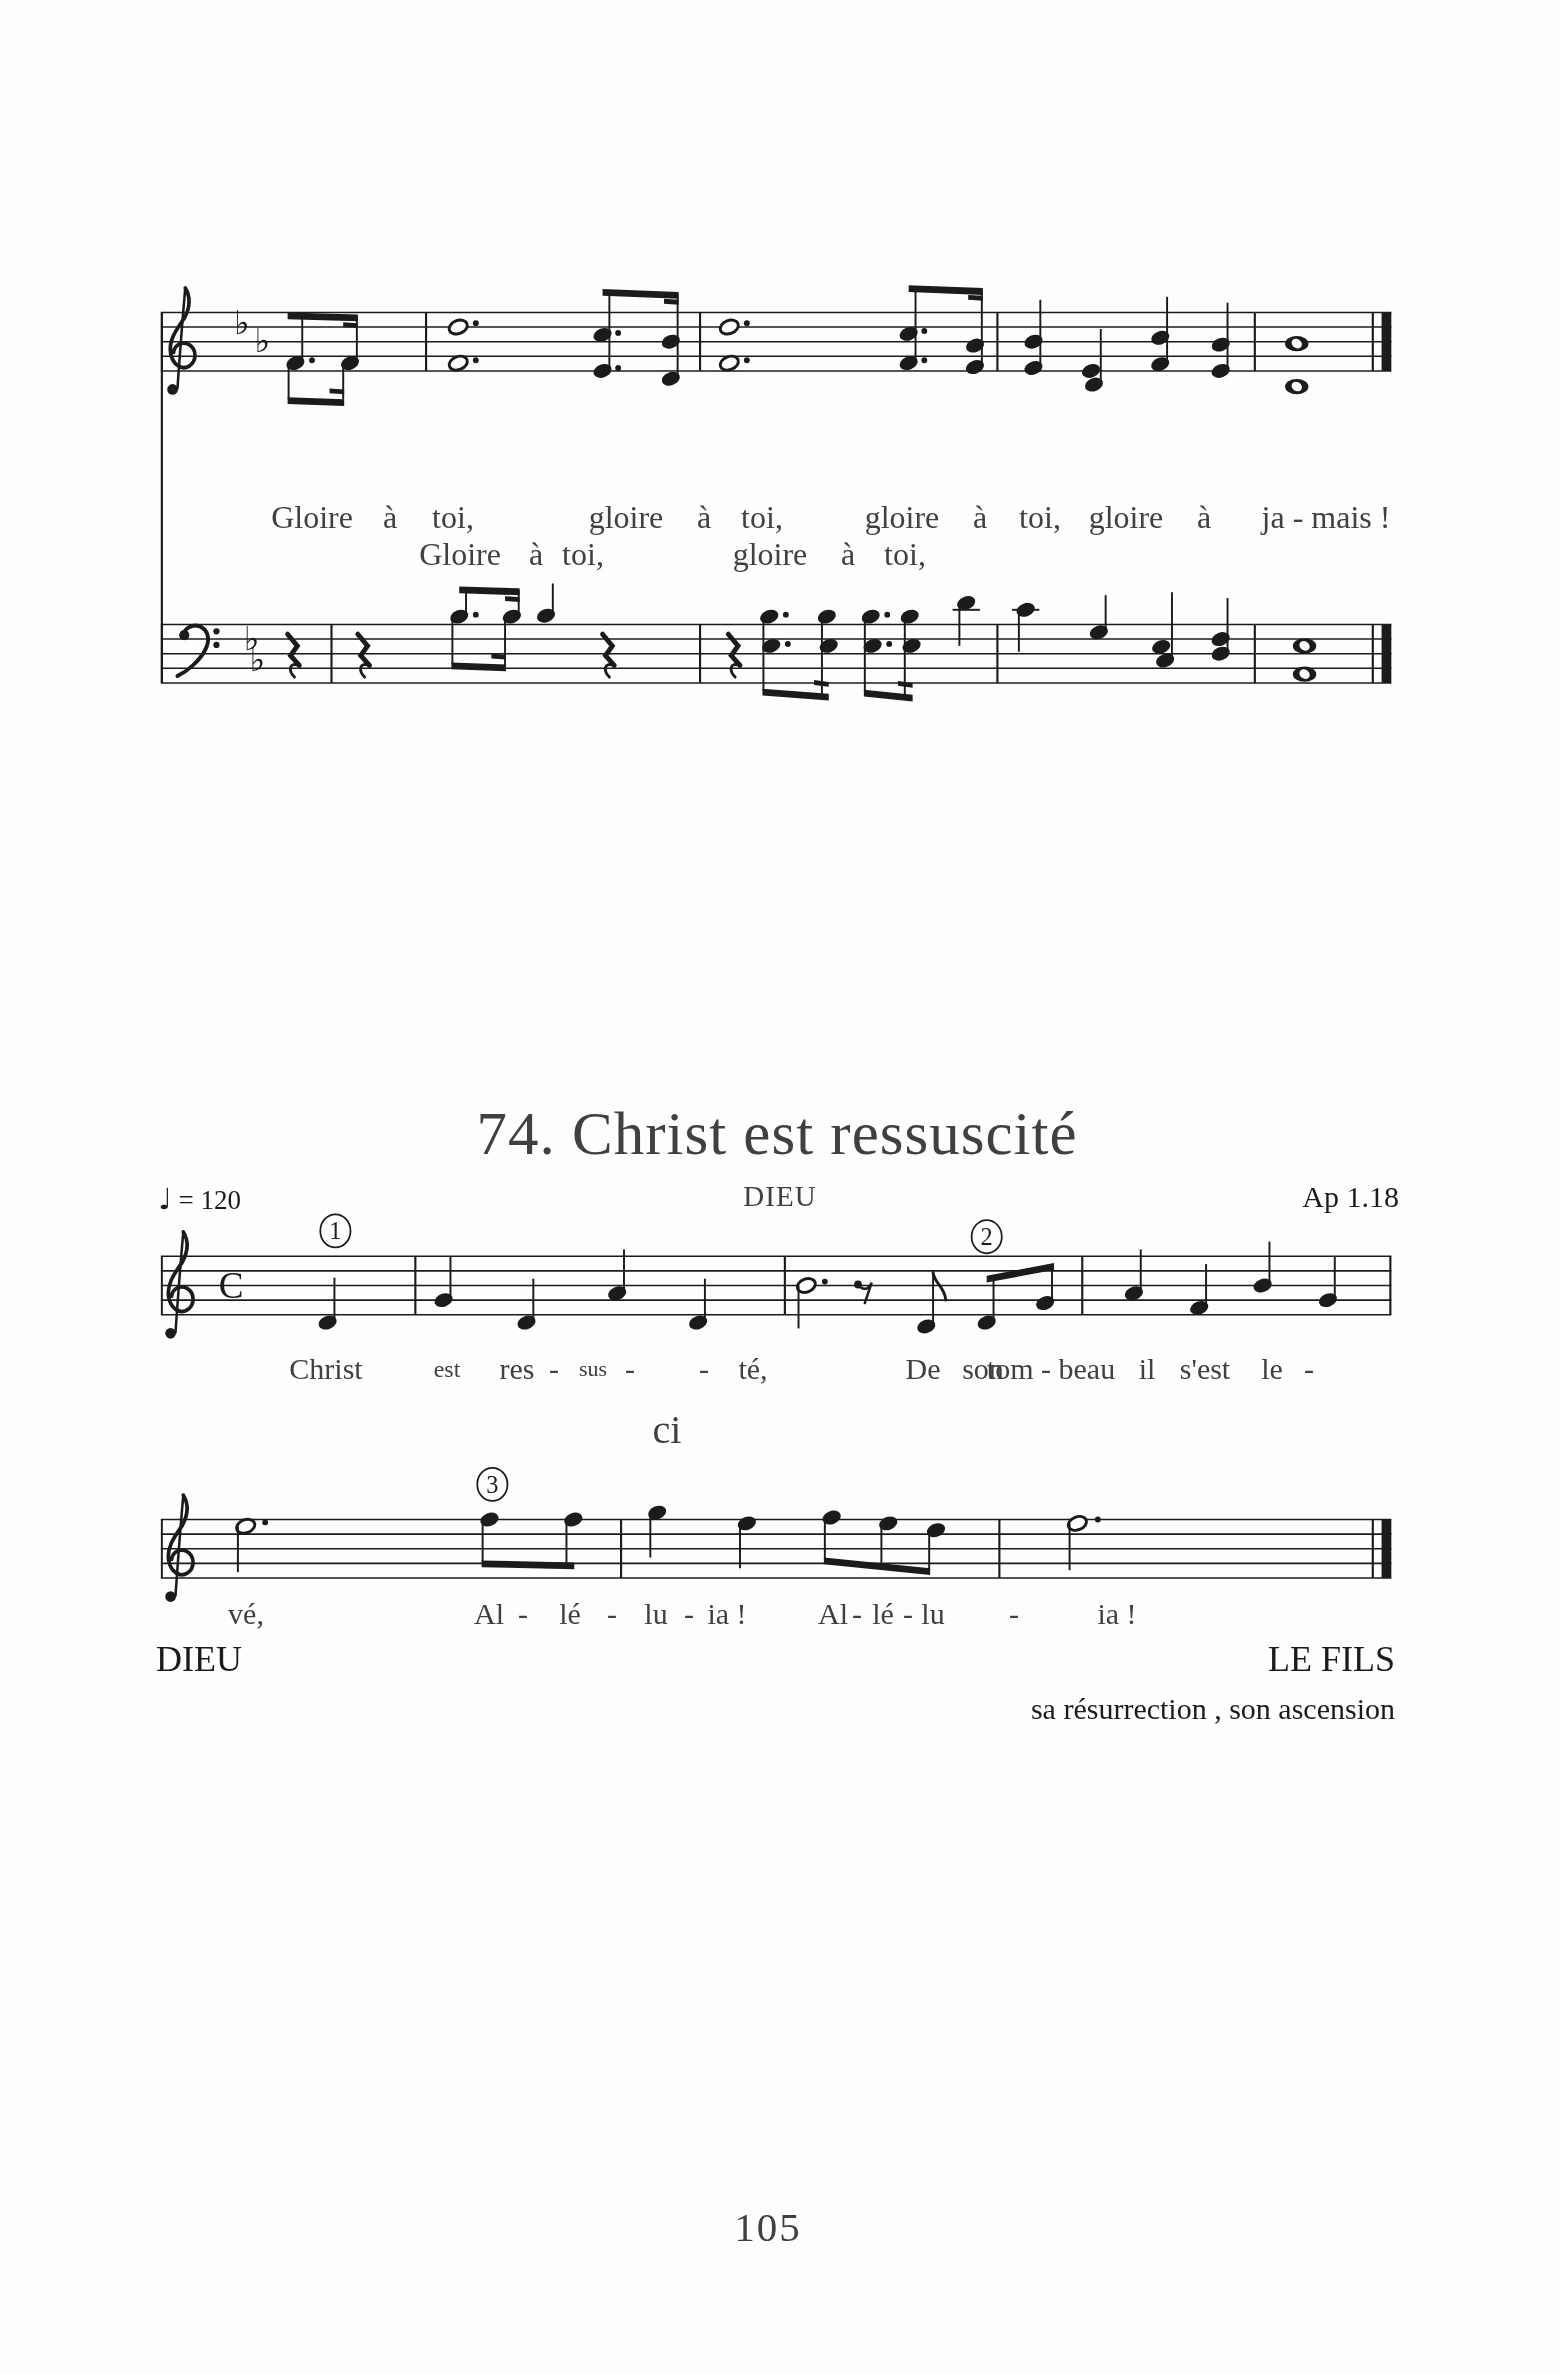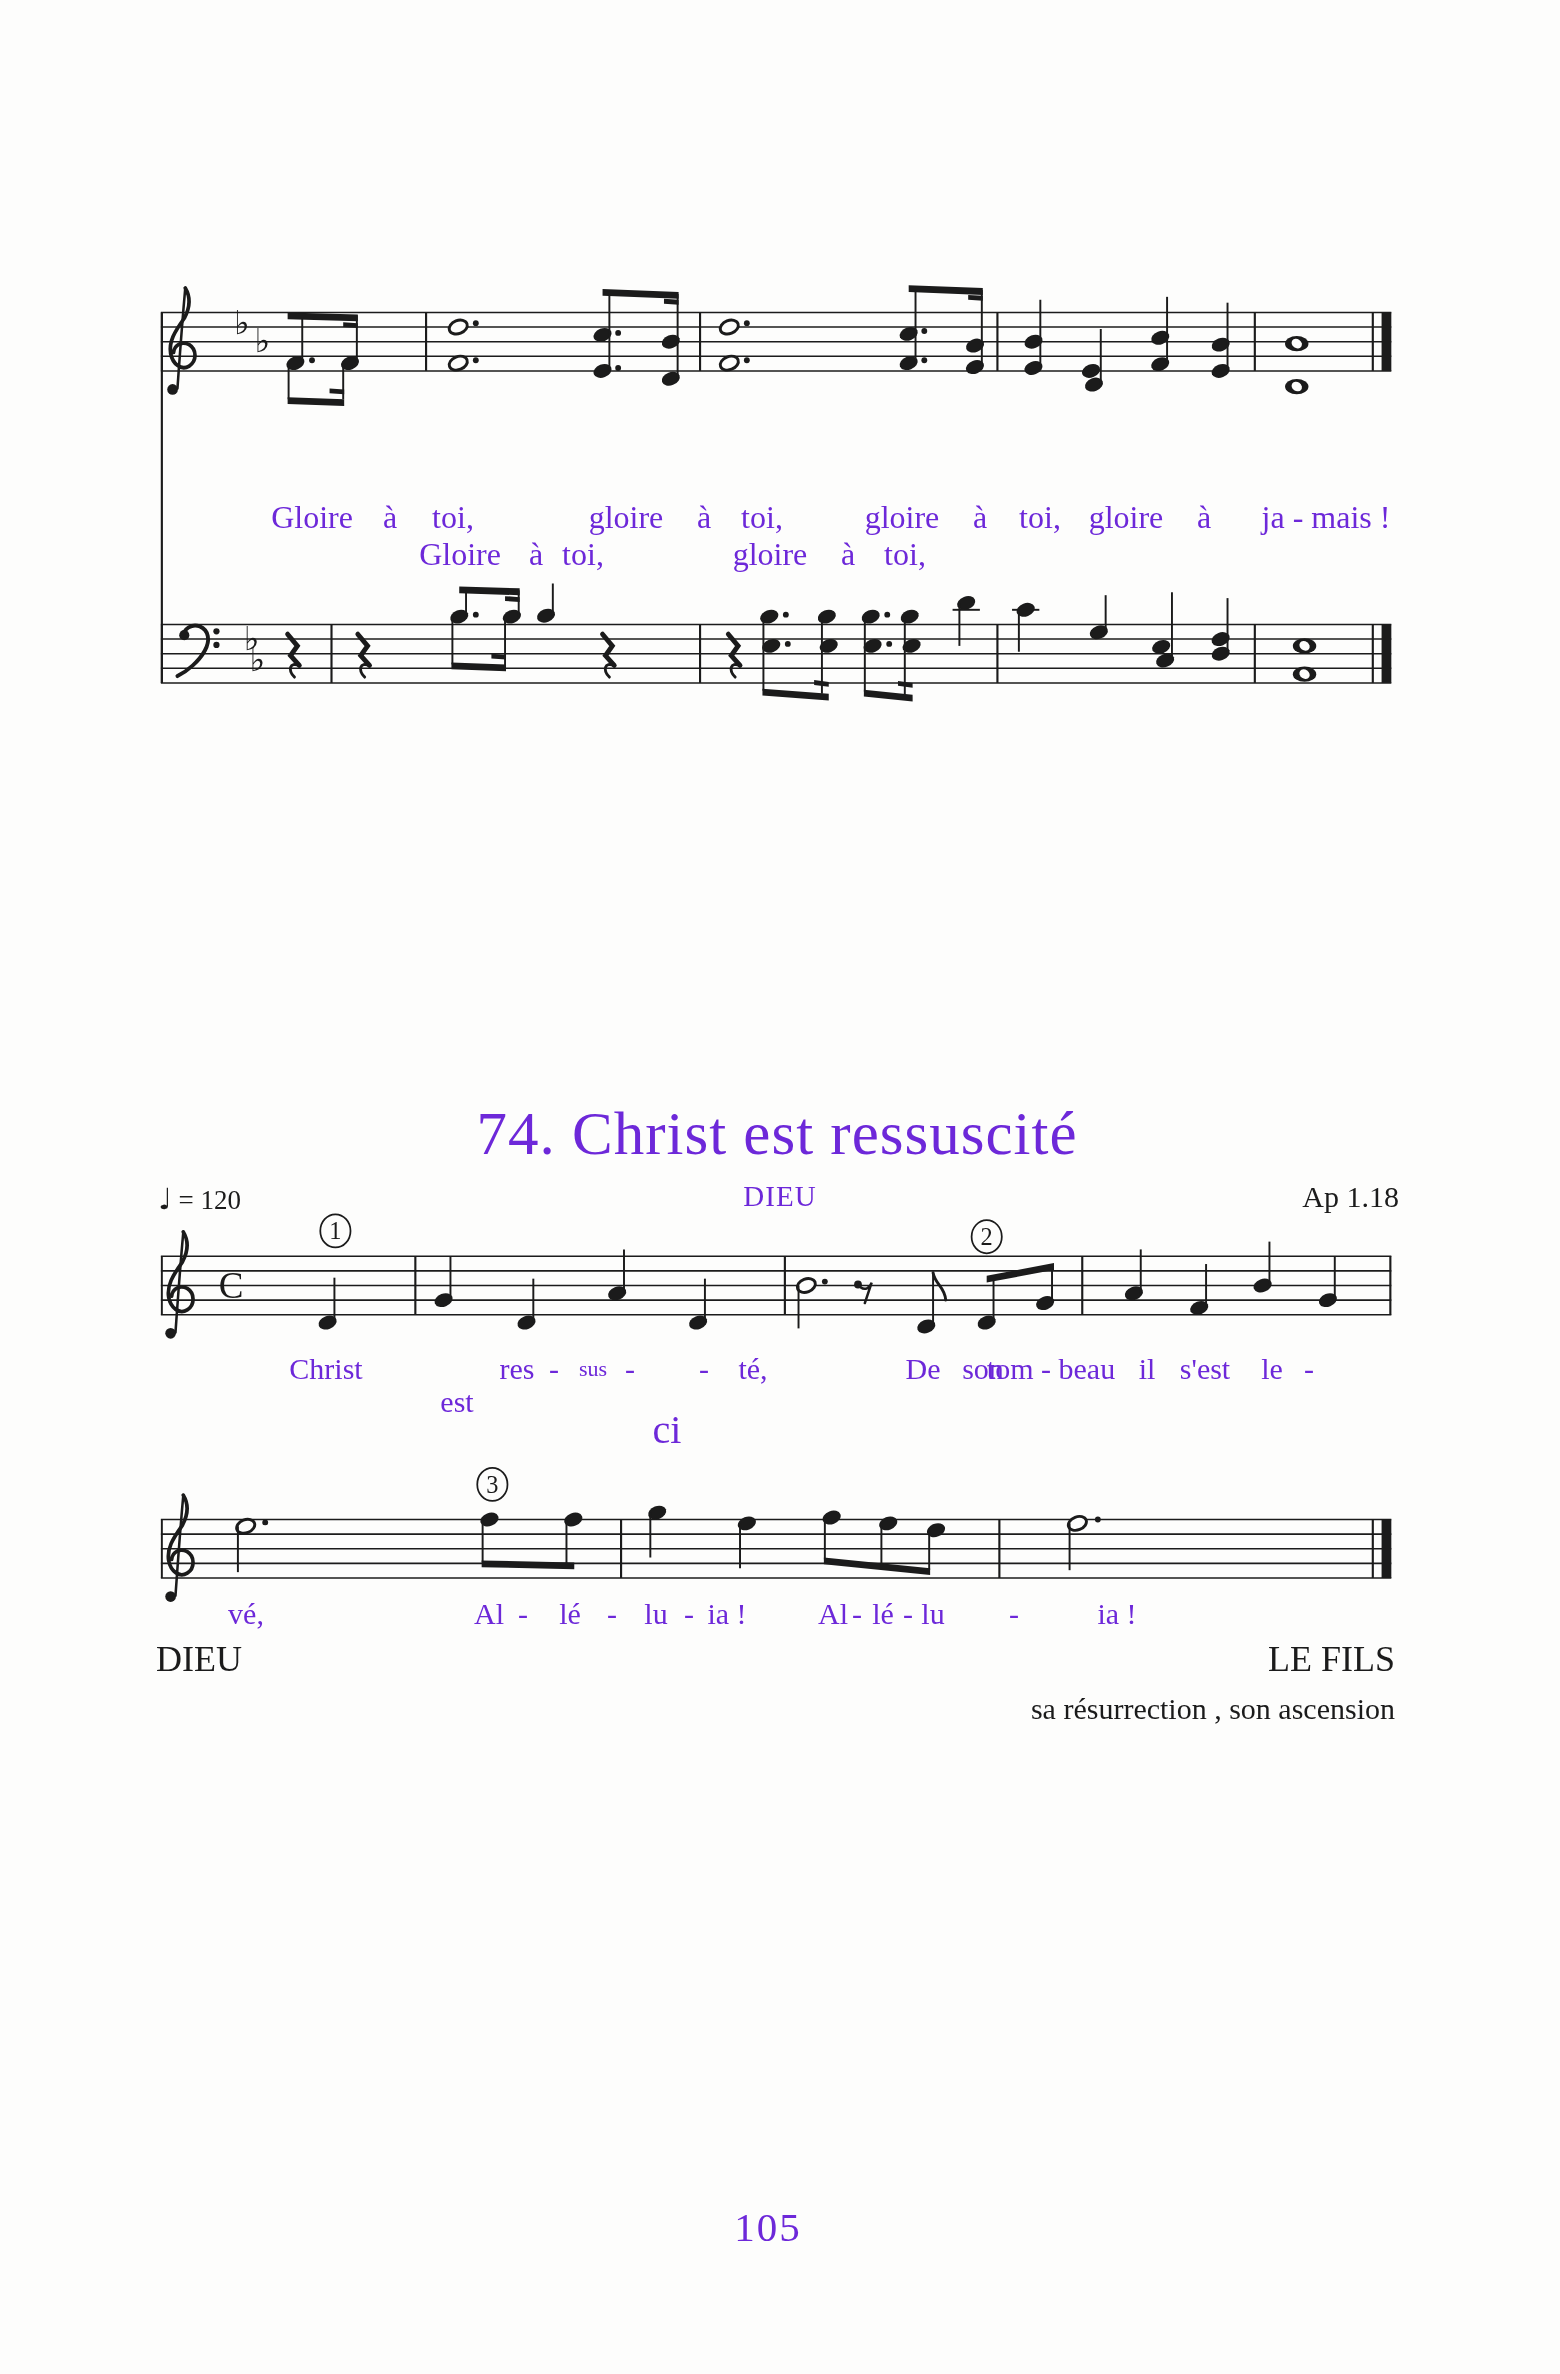--- a/index.html
+++ b/index.html
@@ -1,19 +1,19 @@
 <!DOCTYPE html>
 <html><head>
 <meta charset="utf-8">
 <style>
   html,body{margin:0;padding:0;background:#e8e8e8;}
   #page{position:relative;width:1560px;height:2375px;background:#fdfdfc;margin:0 auto;overflow:hidden;
         font-family:"Liberation Serif","DejaVu Serif",serif;color:#1b1b1b;}
   svg#score{position:absolute;left:0;top:0;}
-  .t{position:absolute;white-space:nowrap;transform:translate(-50%,-50%);color:#6d28d9;font-family:Liberation Serif, serif;}
+  .t{position:absolute;white-space:nowrap;transform:translate(-50%,-50%);color:#404040;font-family:Liberation Serif, serif;}
   .tl{position:absolute;white-space:nowrap;transform:translate(0,-50%);color:#1b1b1b;}
   .tr{position:absolute;white-space:nowrap;transform:translate(-100%,-50%);color:#1b1b1b;}
   .title{font-size:61px;letter-spacing:1px;}
   .canon{font-size:29px;letter-spacing:1px;}
   .ref{font-size:30px;}
   .tempo{font-size:27px;}
   .tempo .noteglyph{font-family:"DejaVu Sans",sans-serif;font-size:29px;}
   .footword{font-size:36px;}
   .footsub{font-size:30px;}
   .pagenum{font-size:41px;letter-spacing:2px;}
@@ -308,21 +308,21 @@
       <span class="t lyr" style="left: 1126px; top: 517px; font-size: 32px;">gloire</span>
       <span class="t lyr" style="left: 1204px; top: 517px; font-size: 32px;">à</span>
       <span class="t lyr" style="left: 1326px; top: 517px; font-size: 32px;">ja - mais !</span>
       <span class="t lyr" style="left: 460px; top: 554px; font-size: 32px;">Gloire</span>
       <span class="t lyr" style="left: 536px; top: 554px; font-size: 32px;">à</span>
       <span class="t lyr" style="left: 583px; top: 554px; font-size: 32px;">toi,</span>
       <span class="t lyr" style="left: 770px; top: 554px; font-size: 32px;">gloire</span>
       <span class="t lyr" style="left: 848px; top: 554px; font-size: 32px;">à</span>
       <span class="t lyr" style="left: 905px; top: 554px; font-size: 32px;">toi,</span>
       <span class="t lyr" style="left: 326px; top: 1369px; font-size: 30px;">Christ</span>
-      <span class="t lyr" style="left: 457px; top: 1369px; font-size: 30px; margin-top: 33px;">est</span>
+      <span class="t lyr" style="left: 447px; top: 1369px; font-size: 24px;">est</span>
       <span class="t lyr" style="left: 517px; top: 1369px; font-size: 30px;">res</span>
       <span class="t lyr" style="left: 554px; top: 1369px; font-size: 30px;">-</span>
       <span class="t lyr" style="left: 593px; top: 1369px; font-size: 22px;">sus</span>
       <span class="t lyr" style="left: 630px; top: 1369px; font-size: 30px;">-</span>
       <span class="t lyr" style="left: 667px; top: 1429px; font-size: 40px;">ci</span>
       <span class="t lyr" style="left: 704px; top: 1369px; font-size: 30px;">-</span>
       <span class="t lyr" style="left: 753px; top: 1369px; font-size: 30px;">té,</span>
       <span class="t lyr" style="left: 923px; top: 1369px; font-size: 30px;">De</span>
       <span class="t lyr" style="left: 983px; top: 1369px; font-size: 30px;">son</span>
       <span class="t lyr" style="left: 1051px; top: 1369px; font-size: 30px;">tom - beau</span>

